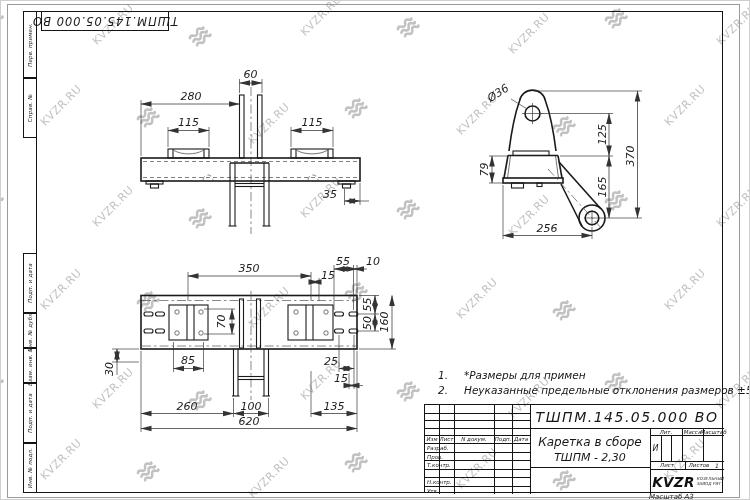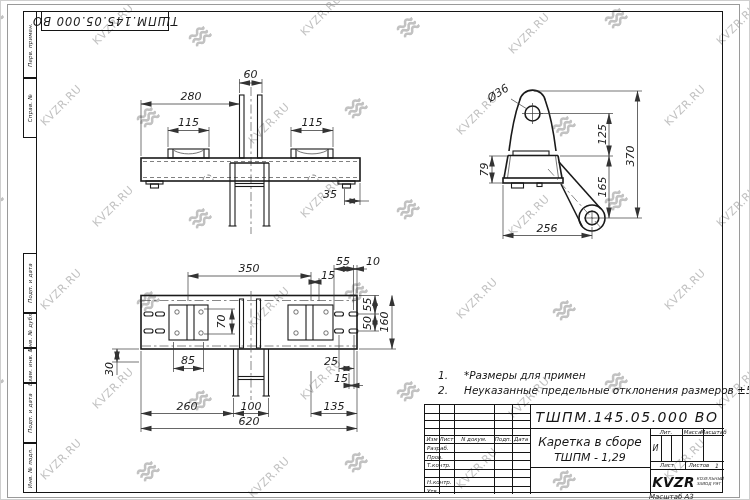--- a/index.html
+++ b/index.html
@@ -517,21 +517,21 @@
     <div class="tb-label tb-center" style="left:78px;top:34px">Подп.</div>
     <div class="tb-label tb-center" style="left:96px;top:34px">Дата</div>
 
     <div class="tb-label" style="left:2px;top:39.5px">Разраб.</div>
     <div class="tb-label" style="left:2px;top:48.5px">Пров.</div>
     <div class="tb-label" style="left:2px;top:56.5px">Т.контр.</div>
     <div class="tb-label" style="left:2px;top:73.5px">Н.контр.</div>
     <div class="tb-label" style="left:2px;top:82.5px">Утв.</div>
 
     <div class="tb-name tb-center tb-label" style="left:165px;top:37px;font-size:12px">Каретка в сборе</div>
-    <div class="tb-name tb-center tb-label" style="left:165px;top:52px;font-size:11px">ТШПМ - 1,29</div>
+    <div class="tb-name tb-center tb-label" style="left:165px;top:52px;font-size:11px">ТШПМ - 2,30</div>
 
     <div class="tb-label tb-center" style="left:241px;top:26.5px">Лит.</div>
     <div class="tb-label tb-center" style="left:267.5px;top:26.5px">Масса</div>
     <div class="tb-label tb-center" style="left:288.5px;top:26.5px">Масштаб</div>
     <div id="tb-lit-value" class="tb-label tb-center" style="left:230.5px;top:43px">И</div>
 
     <div class="tb-label tb-center" style="left:242px;top:60px">Лист</div>
     <div class="tb-label tb-center" style="left:274px;top:60px">Листов</div>
     <div class="tb-label tb-center" style="left:292px;top:60px;font-size:6px">1</div>
 

